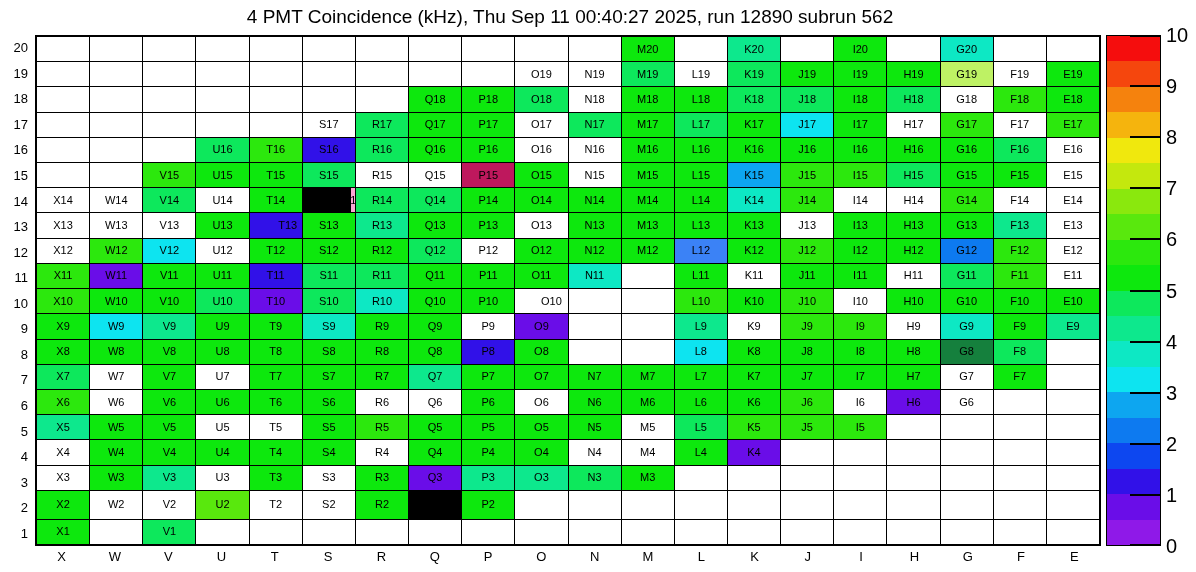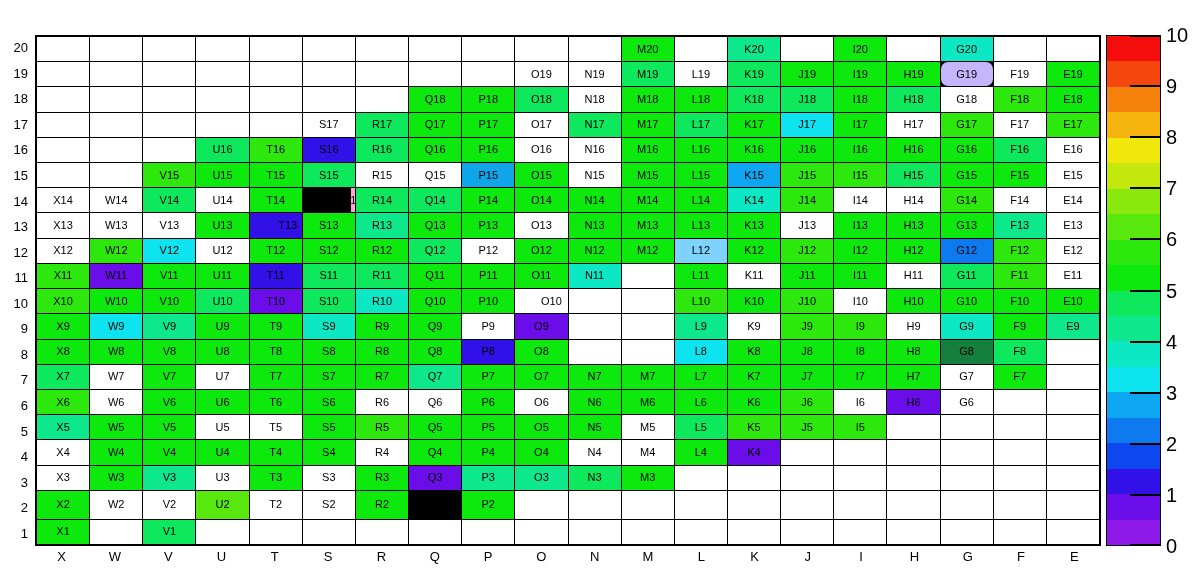--- a/index.html
+++ b/index.html
@@ -20,20 +20,21 @@
   #colorbar { position:absolute; left:1106px; top:35px; width:55px; height:511px;
               display:flex; flex-direction:column; border:1px solid #000; box-sizing:border-box; }
   .band { flex:1 1 0; }
   .cbtick { position:absolute; height:2px; width:30px; background:#000; left:1130px; }
   .cblab { position:absolute; left:1166px; font-size:20px; line-height:20px; }
 </style>
 </head>
 <body>
 
 <div class="stage">
+  <div class="title">4 PMT Coincidence (kHz), Thu Sep 11 00:40:27 2025, run 12890 subrun 562</div>
   <div id="rowlabels">
       <div class="ylab" style="top: 6.275px;">20</div>
       <div class="ylab" style="top: 31.825px;">19</div>
       <div class="ylab" style="top: 57.375px;">18</div>
       <div class="ylab" style="top: 82.925px;">17</div>
       <div class="ylab" style="top: 108.475px;">16</div>
       <div class="ylab" style="top: 134.025px;">15</div>
       <div class="ylab" style="top: 159.575px;">14</div>
       <div class="ylab" style="top: 185.125px;">13</div>
       <div class="ylab" style="top: 210.675px;">12</div>
@@ -80,21 +81,21 @@
       <div class="cell"></div>
       <div class="cell"></div>
       <div class="cell" style="background: rgb(255, 255, 255);">O19</div>
       <div class="cell" style="background: rgb(255, 255, 255);">N19</div>
       <div class="cell" style="background: rgb(13, 232, 92);">M19</div>
       <div class="cell" style="background: rgb(255, 255, 255);">L19</div>
       <div class="cell" style="background: rgb(13, 232, 92);">K19</div>
       <div class="cell" style="background: rgb(13, 232, 13);">J19</div>
       <div class="cell" style="background: rgb(13, 232, 13);">I19</div>
       <div class="cell" style="background: rgb(13, 232, 13);">H19</div>
-      <div class="cell" style="background: #c4b5fd; border-radius: 7px;">G19</div>
+      <div class="cell" style="background: #bef264;">G19</div>
       <div class="cell" style="background: rgb(255, 255, 255);">F19</div>
       <div class="cell" style="background: rgb(13, 232, 13);">E19</div>
       <div class="cell"></div>
       <div class="cell"></div>
       <div class="cell"></div>
       <div class="cell"></div>
       <div class="cell"></div>
       <div class="cell"></div>
       <div class="cell"></div>
       <div class="cell" style="background: rgb(13, 232, 13);">Q18</div>
@@ -151,21 +152,21 @@
       <div class="cell" style="background: rgb(13, 232, 92);">F16</div>
       <div class="cell" style="background: rgb(255, 255, 255);">E16</div>
       <div class="cell"></div>
       <div class="cell"></div>
       <div class="cell" style="background: rgb(44, 232, 13);">V15</div>
       <div class="cell" style="background: rgb(13, 232, 13);">U15</div>
       <div class="cell" style="background: rgb(13, 232, 13);">T15</div>
       <div class="cell" style="background: rgb(13, 232, 92);">S15</div>
       <div class="cell" style="background: rgb(255, 255, 255);">R15</div>
       <div class="cell" style="background: rgb(255, 255, 255);">Q15</div>
-      <div class="cell" style="background: #0ea5e9;">P15</div>
+      <div class="cell" style="background: #be185d;">P15</div>
       <div class="cell" style="background: rgb(13, 232, 13);">O15</div>
       <div class="cell" style="background: rgb(255, 255, 255);">N15</div>
       <div class="cell" style="background: rgb(13, 232, 13);">M15</div>
       <div class="cell" style="background: rgb(13, 232, 13);">L15</div>
       <div class="cell" style="background: rgb(13, 166, 240);">K15</div>
       <div class="cell" style="background: rgb(44, 232, 13);">J15</div>
       <div class="cell" style="background: rgb(44, 232, 13);">I15</div>
       <div class="cell" style="background: rgb(13, 232, 92);">H15</div>
       <div class="cell" style="background: rgb(13, 232, 13);">G15</div>
       <div class="cell" style="background: rgb(13, 232, 13);">F15</div>
@@ -215,21 +216,21 @@
       <div class="cell" style="background: rgb(13, 228, 240);">V12</div>
       <div class="cell" style="background: rgb(255, 255, 255);">U12</div>
       <div class="cell" style="background: rgb(13, 232, 13);">T12</div>
       <div class="cell" style="background: rgb(13, 232, 13);">S12</div>
       <div class="cell" style="background: rgb(13, 232, 13);">R12</div>
       <div class="cell" style="background: rgb(13, 232, 92);">Q12</div>
       <div class="cell" style="background: rgb(255, 255, 255);">P12</div>
       <div class="cell" style="background: rgb(13, 232, 13);">O12</div>
       <div class="cell" style="background: rgb(13, 232, 13);">N12</div>
       <div class="cell" style="background: rgb(13, 232, 13);">M12</div>
-      <div class="cell" style="background: #7dd3fc;">L12</div>
+      <div class="cell" style="background: #3b82f6;">L12</div>
       <div class="cell" style="background: rgb(13, 232, 13);">K12</div>
       <div class="cell" style="background: rgb(44, 232, 13);">J12</div>
       <div class="cell" style="background: rgb(13, 232, 13);">I12</div>
       <div class="cell" style="background: rgb(13, 232, 13);">H12</div>
       <div class="cell" style="background: rgb(13, 122, 240);">G12</div>
       <div class="cell" style="background: rgb(44, 232, 13);">F12</div>
       <div class="cell" style="background: rgb(255, 255, 255);">E12</div>
       <div class="cell" style="background: rgb(44, 232, 13);">X11</div>
       <div class="cell" style="background: rgb(106, 13, 232);">W11</div>
       <div class="cell" style="background: rgb(13, 232, 13);">V11</div>

